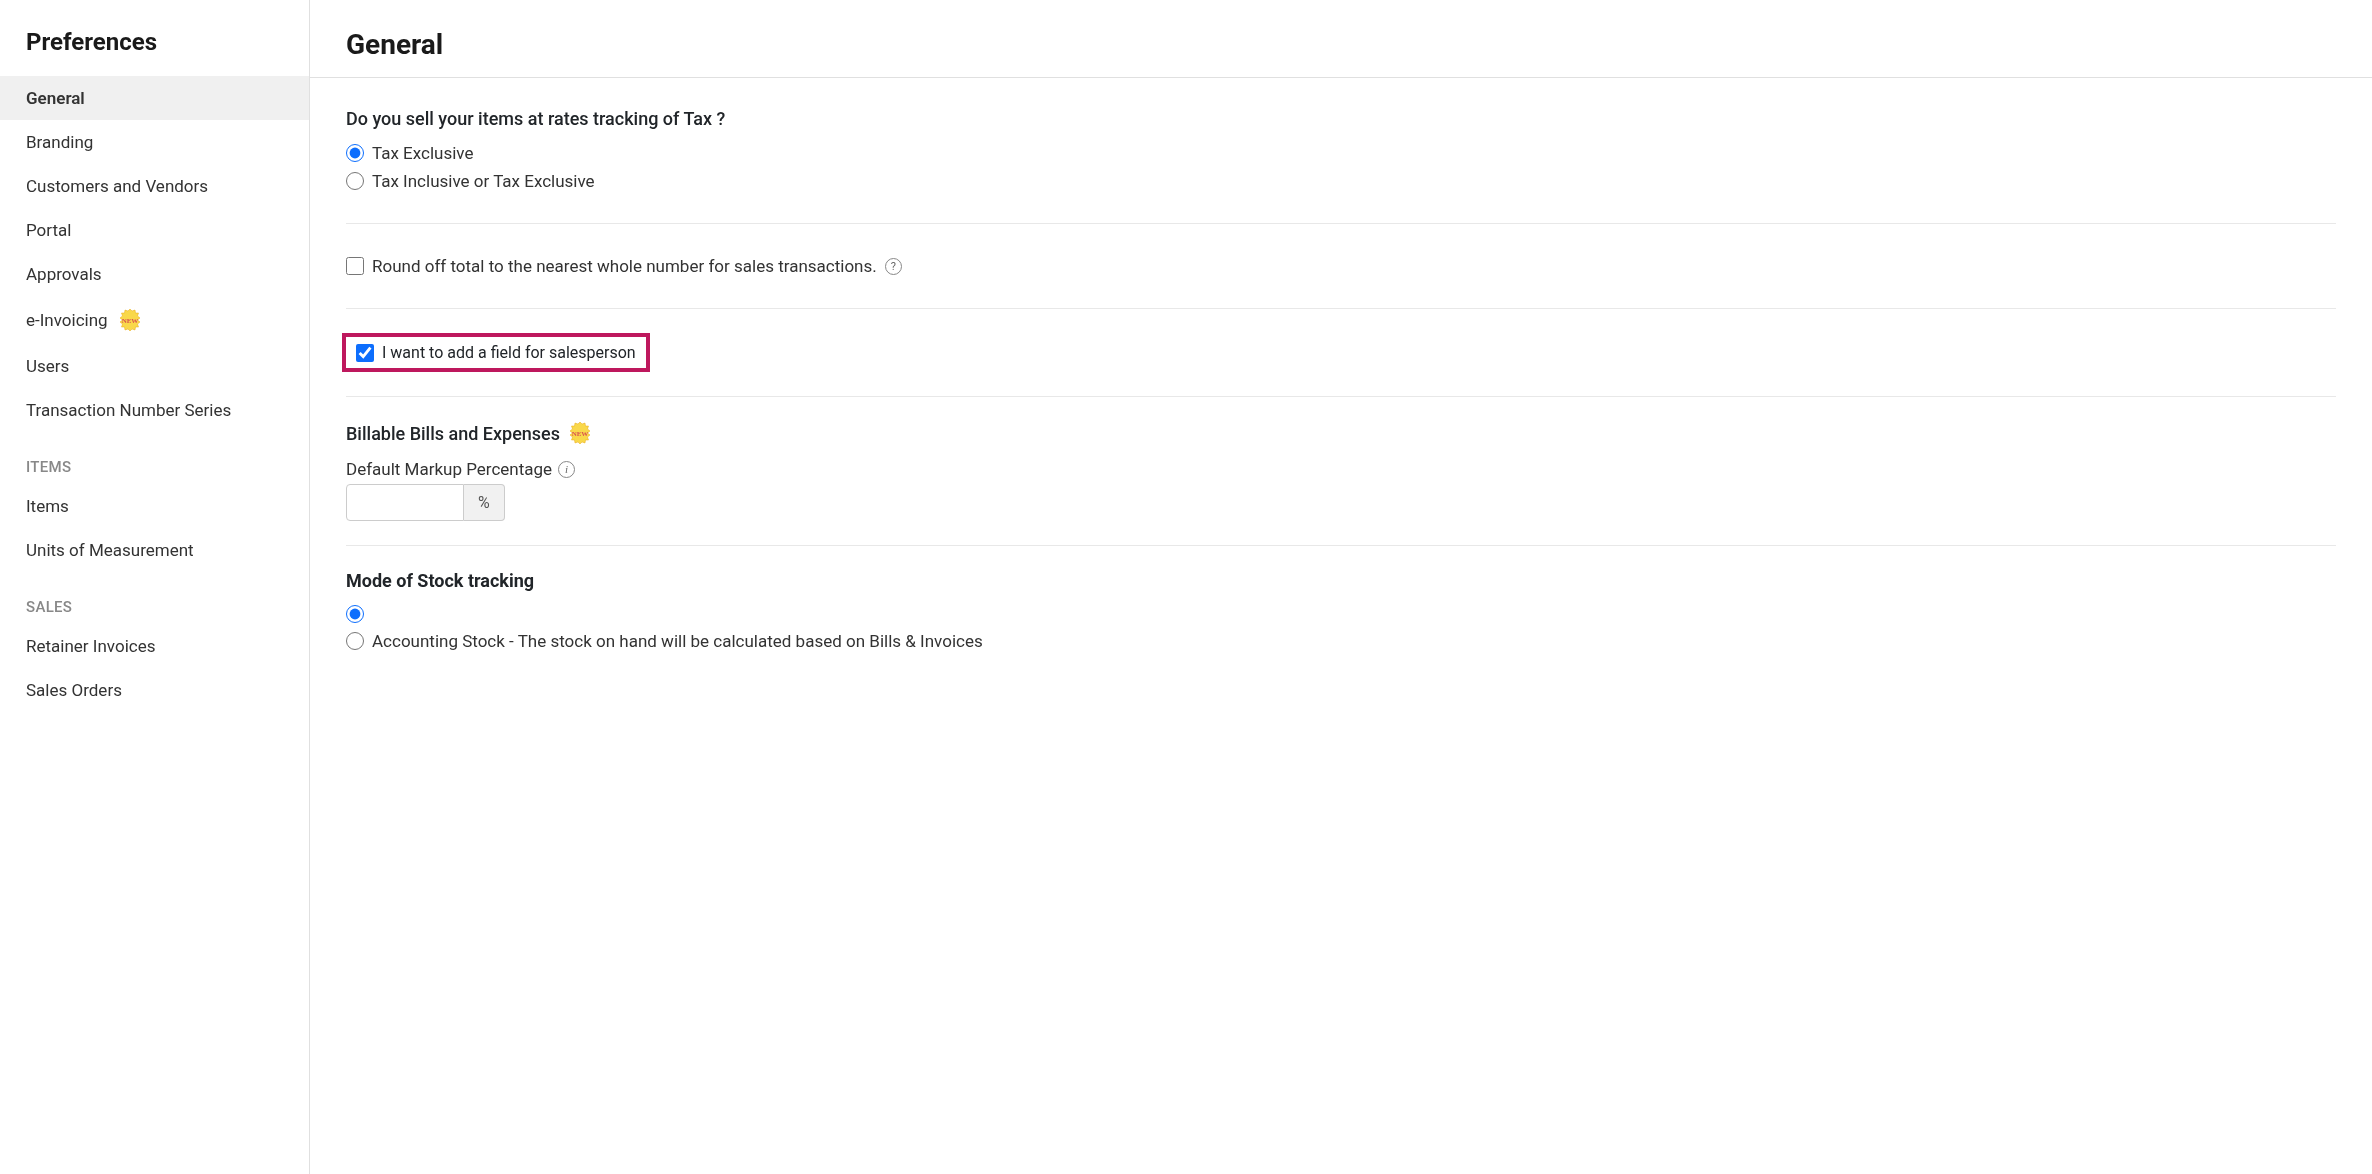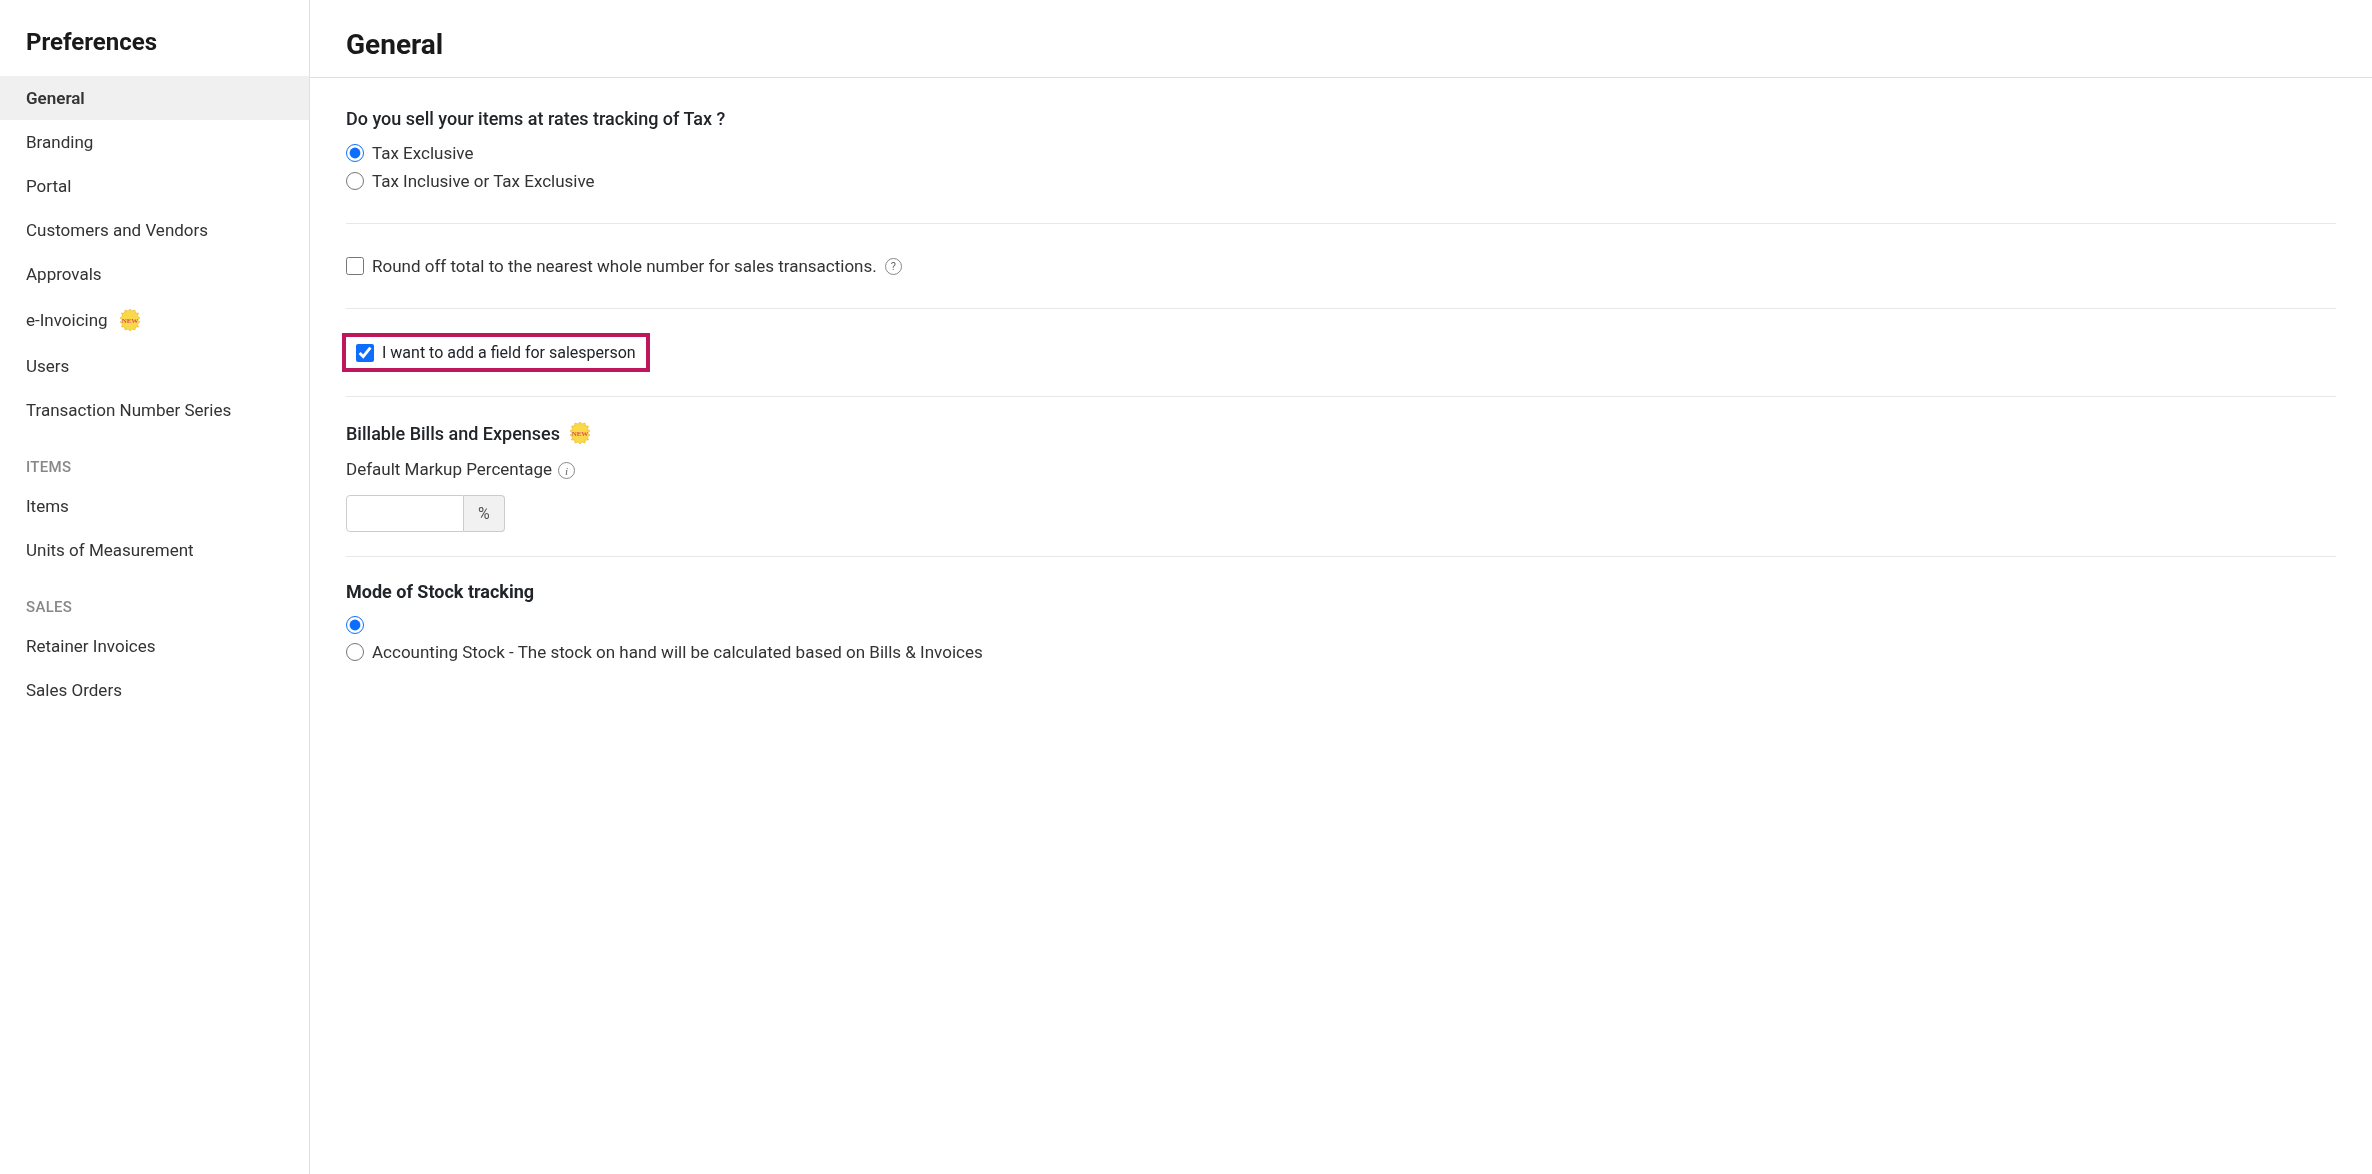--- a/index.html
+++ b/index.html
@@ -141,23 +141,23 @@
       border-radius: 50%;
       font-size: 11px;
       color: #666;
       font-style: italic;
       font-family: serif;
       cursor: help;
     }
     .field-label {
       font-size: 17px;
       color: #333;
-      margin-bottom: 16px;
-      display: flex;
-      align-items: flex-end;
+      margin-bottom: 5px;
+      display: flex;
+      align-items: center;
       gap: 6px;
     }
     .input-group {
       display: flex;
       align-items: stretch;
     }
     .input-group input {
       border: 1px solid #ccc;
       padding: 8px 10px;
       font-size: 15px;
@@ -187,24 +187,24 @@
   <aside class="sidebar">
     <h2 class="sidebar-title">Preferences</h2>
 
     <div class="sidebar-item active">
       <span>General</span>
     </div>
     <div class="sidebar-item">
       <span>Branding</span>
     </div>
     <div class="sidebar-item">
+      <span>Customers and Vendors</span>
+    </div>
+    <div class="sidebar-item">
       <span>Portal</span>
-    </div>
-    <div class="sidebar-item">
-      <span>Customers and Vendors</span>
     </div>
     <div class="sidebar-item">
       <span>Approvals</span>
     </div>
     <div class="sidebar-item">
       <span>e-Invoicing</span>
       <span class="new-badge">
         <svg viewBox="0 0 24 24" width="24" height="24">
           <path d="M12 1 L14 3 L17 2 L17.5 5 L20.5 5 L19.5 8 L22 10 L19.5 12 L22 14 L19.5 16 L20.5 19 L17.5 19 L17 22 L14 21 L12 23 L10 21 L7 22 L6.5 19 L3.5 19 L4.5 16 L2 14 L4.5 12 L2 10 L4.5 8 L3.5 5 L6.5 5 L7 2 L10 3 Z" fill="#f9d84a" stroke="#e8a817" stroke-width="0.5"></path>
           <text x="12" y="15" text-anchor="middle" font-size="7" fill="#d9534f" font-weight="bold">NEW</text>

